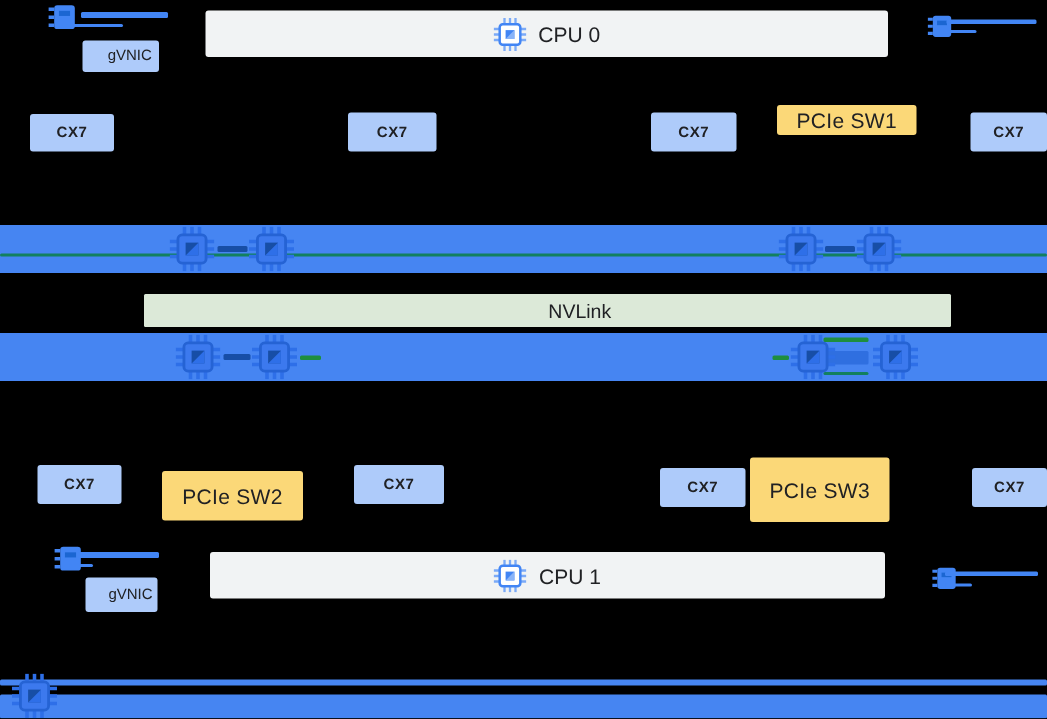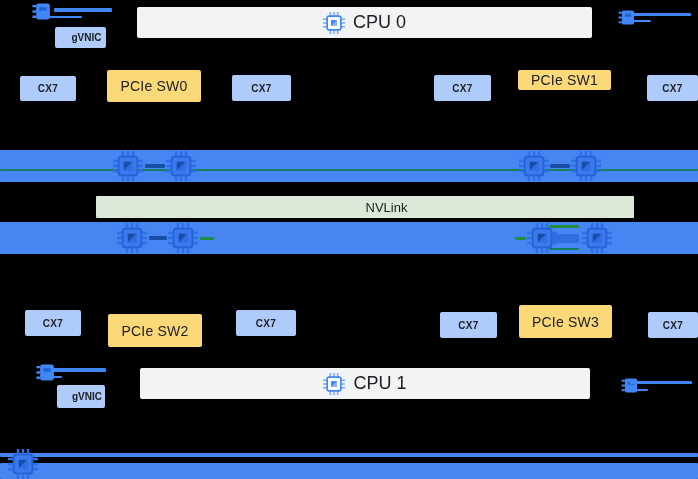--- a/index.html
+++ b/index.html
@@ -8,22 +8,22 @@
     overflow:hidden;
     font-family:"Liberation Sans", sans-serif;
     -webkit-font-smoothing:antialiased;
   }
   .box{
     position:absolute;display:flex;align-items:center;justify-content:center;
     border-radius:2px;color:#202124;box-sizing:border-box;
   }
   .nic-box{background:#AECBFA;font-size:10px;font-weight:600;letter-spacing:.4px;}
   .sw-box{background:#FBD878;font-size:14px;font-weight:500;letter-spacing:.2px;}
-  .cpu-box{background:#F1F3F4;font-size:18px;font-weight:500;gap:8px;}
-  .gvnic-box{background:#AECBFA;font-size:10px;font-weight:700;padding-left:12px;}
+  .cpu-box{background:#F1F3F4;font-size:14px;font-weight:500;gap:8px;}
+  .gvnic-box{background:#AECBFA;font-size:10px;font-weight:400;padding-left:12px;}
   .nvlink-bar{background:#DCE9D8;font-size:13px;font-weight:400;border-radius:1px;padding-left:43px;}
   .gpu-bar{position:absolute;left:0;width:698px;height:32px;background:#4685F2;}
   .hline{position:absolute;background:#4285F4;border-radius:1px;}
   .seg{position:absolute;border-radius:1px;}
   .chip20{width:22px;height:22px;flex:0 0 auto;}
   .gpu-chip{position:absolute;width:30px;height:30px;top:1px;}
   .nic-glyph{position:absolute;}
 </style>
 </head>
 <body>
@@ -74,23 +74,20 @@
 
   <div class="box cpu-box" style="left:137px;top:7px;width:455px;height:31px">
     <svg class="chip20">
         <use href="#chip-light"></use>
       </svg>
     <span>CPU 0</span>
   </div>
 
   <div class="box nic-box" style="left:20px;top:76px;width:56px;height:25px">
     <span>CX7</span>
-  </div>
-  <div class="box sw-box" style="left:107px;top:70px;width:94px;height:32px">
-    <span>PCIe SW0</span>
   </div>
   <div class="box nic-box" style="left:232px;top:75px;width:59px;height:26px">
     <span>CX7</span>
   </div>
   <div class="box nic-box" style="left:434px;top:75px;width:57px;height:26px">
     <span>CX7</span>
   </div>
   <div class="box sw-box" style="left:518px;top:70px;width:93px;height:20px">
     <span>PCIe SW1</span>
   </div>
@@ -146,21 +143,21 @@
   </div>
   <div class="box sw-box" style="left:108px;top:314px;width:94px;height:33px">
     <span>PCIe SW2</span>
   </div>
   <div class="box nic-box" style="left:236px;top:310px;width:60px;height:26px">
     <span>CX7</span>
   </div>
   <div class="box nic-box" style="left:440px;top:312px;width:57px;height:26px">
     <span>CX7</span>
   </div>
-  <div class="box sw-box" style="left:519px;top:305px;width:93px;height:33px">
+  <div class="box sw-box" style="left:500px;top:305px;width:93px;height:43px">
     <span>PCIe SW3</span>
   </div>
   <div class="box nic-box" style="left:648px;top:312px;width:50px;height:26px">
     <span>CX7</span>
   </div>
 
   <svg class="nic-glyph" style="left:36px;top:364px;width:22px;height:18px">
       <use href="#nic-port"></use>
     </svg>
   <div class="hline" style="left:52px;top:368px;width:54px;height:4px"></div>

